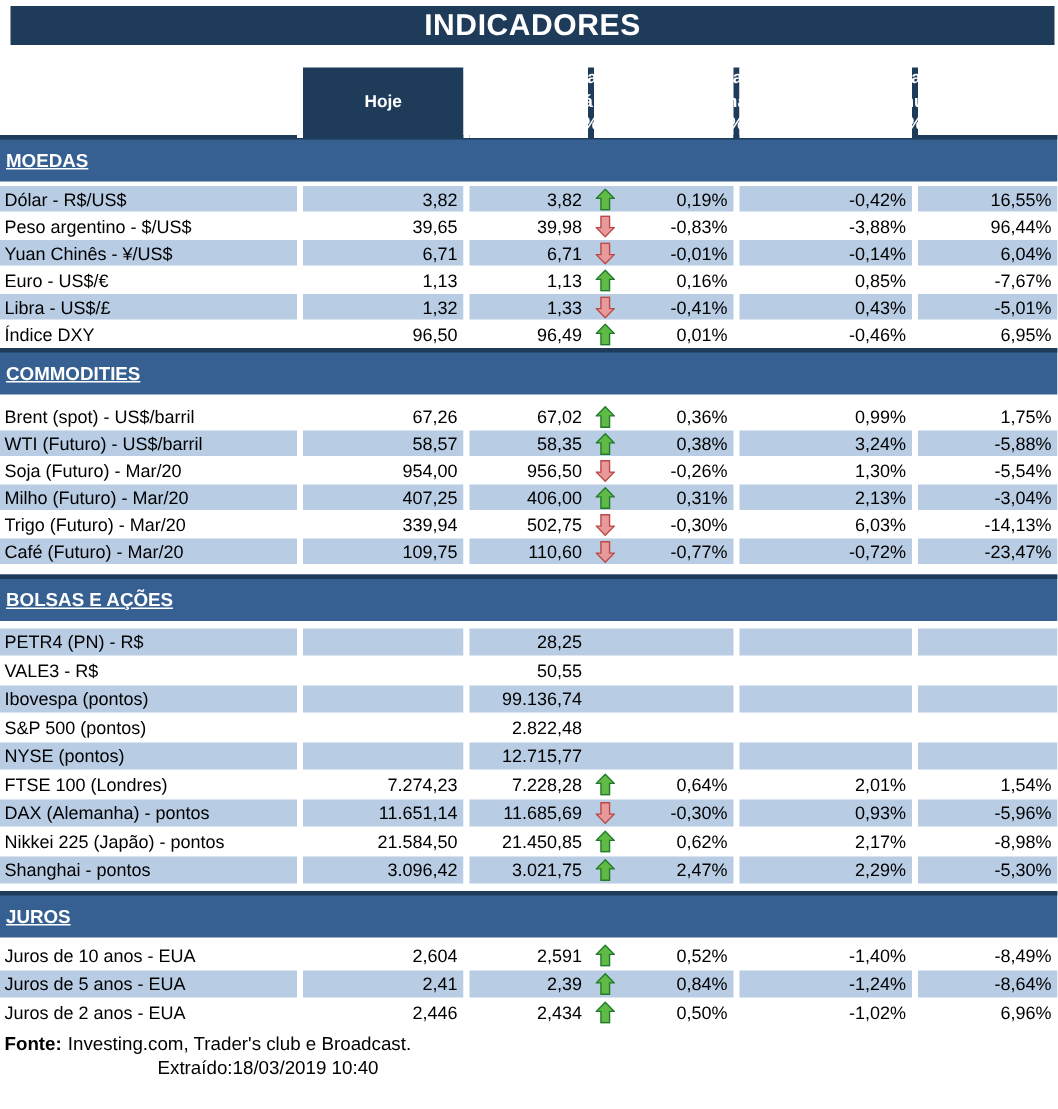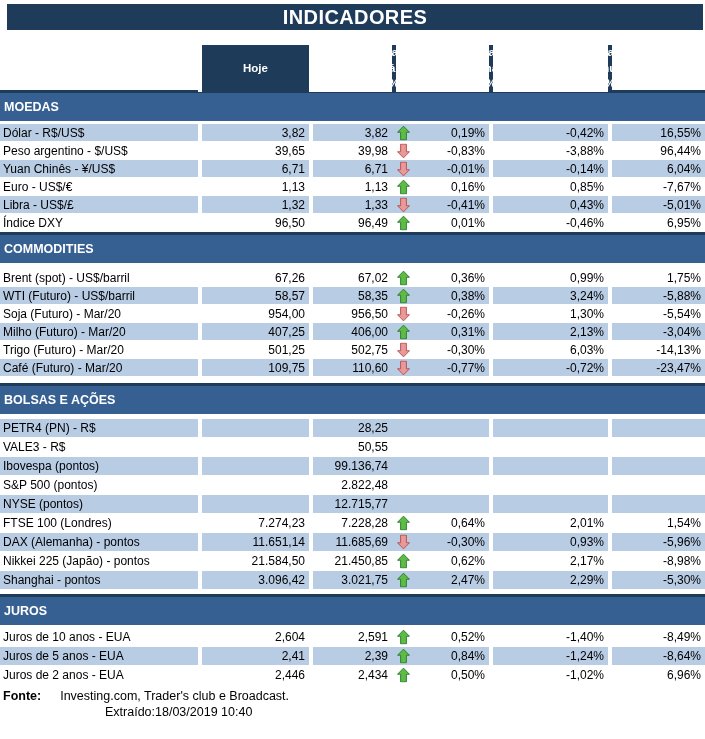--- a/index.html
+++ b/index.html
@@ -15,42 +15,42 @@
   }
   .header-row{display:grid;grid-template-columns:var(--cols);height:43px}
   .hcell{
     background:var(--navy,#1f3b5a);color:#fff;font-weight:bold;font-size:11.5px;
     display:flex;align-items:center;justify-content:center;text-align:center;
     white-space:pre-line;line-height:1.35;padding:0 1px;
   }
   .band{
     height:28px;border-top:3px solid var(--navy,#1f3b5a);
     background:var(--section_blue,#376092);color:#fff;font-weight:bold;
-    font-size:12.5px;display:flex;align-items:center;padding-left:4px;
+    font-size:12.5px;display:flex;align-items:center;padding-left:4px;text-decoration:underline;
   }
   .band.s0{margin:2px 0 3px}
   .band.s1{margin:1px 0 6px}
   .band.s2{margin:7px 0 5px}
   .band.s3{margin:5px 0 3px}
   .row{display:grid;grid-template-columns:var(--cols);margin-bottom:1px}
   .rows.s0 .row,.rows.s1 .row{height:17px}
   .rows.s2 .row,.rows.s3 .row{height:18px}
   .c{display:flex;align-items:center;font-size:12px;overflow:hidden}
   .lbl{padding-left:3px;justify-content:flex-start}
   .num{padding-right:4px;justify-content:flex-end}
   .row.shaded .c{background:var(--row_band,#b8cce4)}
   .gut{background:#fff}
   .row.shaded .gut.fd{background:var(--row_band,#b8cce4)}
   .diaria{position:relative}
   .arrwrap{position:absolute;left:1px;top:50%;transform:translateY(-50%);width:13px;height:15px;line-height:0}
   .arrwrap svg{width:100%;height:100%;display:block}
   .arr-up path{fill:var(--up_green,#5fbb46);stroke:var(--up_green_border,#217a29);stroke-width:1}
   .arr-down path{fill:var(--down_red,#e89a9a);stroke:var(--down_red_border,#b94a48);stroke-width:1}
   .footer{margin-top:4px;font-size:12.5px}
-  .f1{margin-left:3px;height:16px;display:flex;align-items:center;gap:19px}
+  .f1{margin-left:3px;height:16px;display:flex;align-items:center;gap:4px}
   .f2{margin-left:105px;height:16px;display:flex;align-items:center;}
 </style>
 </head>
 <body style="--navy: #1f3b5a; --section_blue: #376092; --row_band: #b8cce4; --up_green: #5fbb46; --up_green_border: #217a29; --down_red: #e89a9a; --down_red_border: #b94a48; --header_text: #ffffff; --body_text: #000000;">
 
 <div class="title-bar">
   <span>INDICADORES</span>
 </div>
 
 <div class="header-row">
@@ -275,21 +275,21 @@
           <span>0,31%</span>
         </div>
         <div class="gut"></div>
         <div class="c num">2,13%</div>
         <div class="gut"></div>
         <div class="c num">-3,04%</div>
       </div>
       <div class="row">
         <div class="c lbl">Trigo (Futuro) - Mar/20</div>
         <div class="gut"></div>
-        <div class="c num">501,25</div>
+        <div class="c num">339,94</div>
         <div class="gut"></div>
         <div class="c num">502,75</div>
         <div class="gut fd"></div>
         <div class="c num diaria">
           <span class="arrwrap">
             <svg viewBox="0 0 14 16" class="arr-down">
               <path d="M7 15.4 L.6 8.8 H3.9 V.6 H10.1 V8.8 H13.4 Z"></path>
             </svg>
           </span>
           <span>-0,30%</span>

